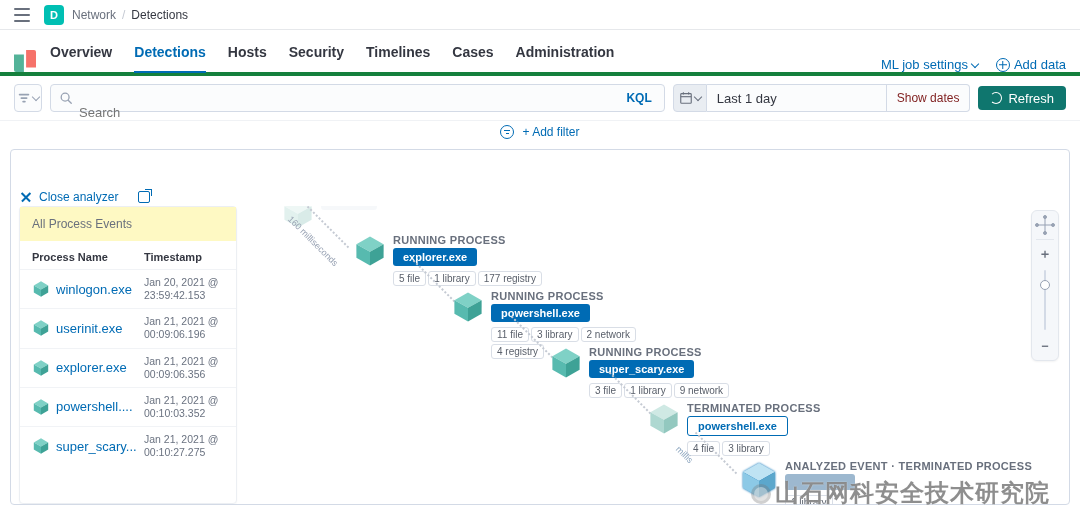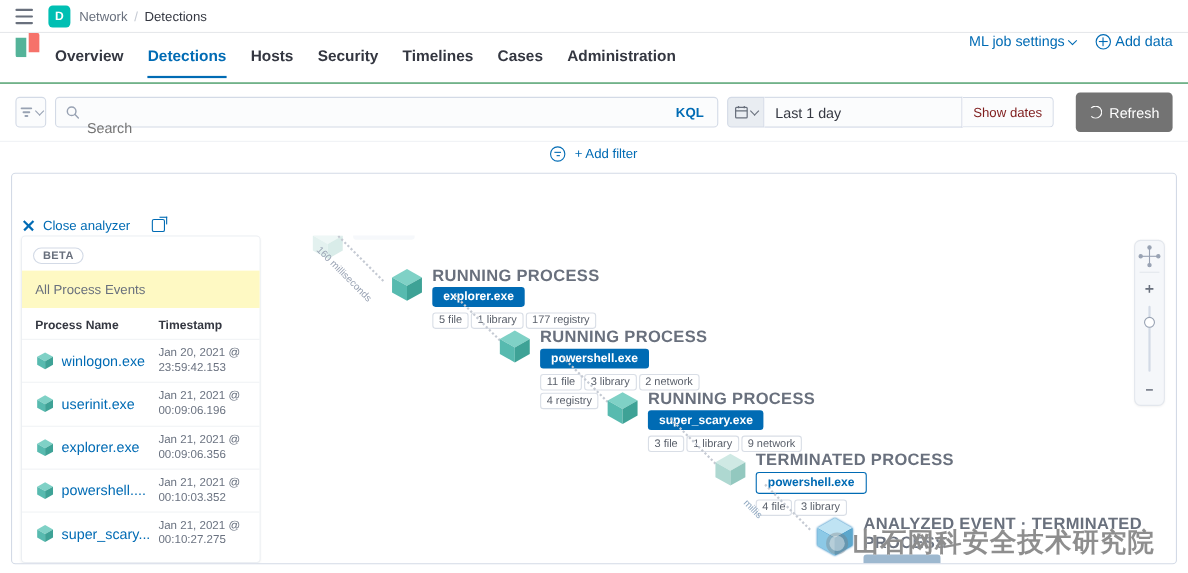--- a/index.html
+++ b/index.html
@@ -9,21 +9,21 @@
   .top-header { display: flex; align-items: center; height: 30px; padding: 0 8px; border-bottom: 1px solid #e6e8eb; }
   .hamburger { width: 16px; height: 14px; display: flex; flex-direction: column; justify-content: space-between; margin: 0 6px; cursor: pointer; }
   .hamburger span { display: block; height: 2px; background: #69707D; border-radius: 1px; }
   .logo-box { width: 20px; height: 20px; background: #00bfb3; border-radius: 4px; margin: 0 8px; display: flex; align-items: center; justify-content: center; color: #fff; font-size: 11px; font-weight: 700; }
   .breadcrumb { display: flex; align-items: center; font-size: 12px; color: #69707D; gap: 6px; }
   .breadcrumb .sep { color: #c5cad3; }
   .breadcrumb a:first-child { color: #69707D; }
   .breadcrumb a:last-child  { color: #343741; }
 
   
-  .nav-bar { display: flex; align-items: flex-start; padding: 0 14px; height: 46px; border-bottom: 1px solid #15803d; }
+  .nav-bar { display: flex; align-items: flex-end; padding: 0 14px; height: 46px; border-bottom: 4px solid #15803d; }
   .app-icon { width: 22px; height: 22px; margin-right: 14px; position: relative; }
   .app-icon .a { position: absolute; inset: 0; background: #54B399; clip-path: polygon(0 20%, 45% 20%, 45% 100%, 0 100%); border-radius: 2px; }
   .app-icon .b { position: absolute; inset: 0; background: #F6726A; clip-path: polygon(55% 0, 100% 0, 100% 80%, 55% 80%); border-radius: 2px; }
   .nav-tabs { display: flex; gap: 22px; }
   .nav-tab { font-size: 14px; font-weight: 600; color: #343741; cursor: pointer; padding: 12px 0; position: relative; }
   .nav-tab.active { color: #006BB4; }
   .nav-tab.active::after { content: ""; position: absolute; left: 0; right: 0; bottom: -1px; height: 2px; background: #006BB4; }
   .nav-right { margin-left: auto; display: flex; align-items: center; gap: 18px; }
   .ml-link { color: #006BB4; font-size: 13px; cursor: pointer; display: flex; align-items: center; gap: 4px; }
   .chev-down { display: inline-block; width: 6px; height: 6px; border-right: 1.5px solid #006BB4; border-bottom: 1.5px solid #006BB4; transform: rotate(45deg); margin-bottom: 2px; }
@@ -36,21 +36,21 @@
   .query-bar { padding: 8px 14px; display: flex; gap: 8px; align-items: center; border-bottom: 1px solid #f0f2f5; }
   .filter-btn { width: 28px; height: 28px; border: 1px solid #d3dae6; border-radius: 4px; background: #fbfcfd; display: flex; align-items: center; justify-content: center; color: #98A2B3; cursor: pointer; }
   .search-box { flex: 1; display: flex; align-items: center; border: 1px solid #d3dae6; border-radius: 4px; height: 28px; background: #fbfcfd; padding: 0 8px 0 28px; position: relative; }
   .search-box .mag { position: absolute; left: 8px; top: 50%; transform: translateY(-50%); }
   .search-box input { border: none; outline: none; width: 100%; font-size: 13px; background: transparent; color: #98A2B3; margin-top: 28px; }
   .kql-tag { color: #006BB4; font-weight: 600; font-size: 12px; padding-right: 4px; }
   .date-strip { display: flex; align-items: center; }
   .calendar-btn { width: 34px; height: 28px; border: 1px solid #d3dae6; background: #e9edf2; border-radius: 4px 0 0 4px; display: flex; align-items: center; justify-content: center; gap: 2px; color: #69707D; cursor: pointer; }
   .date-range { border: 1px solid #d3dae6; border-left: none; height: 28px; background: #fbfcfd; padding: 0 10px; display: flex; align-items: center; width: 180px; font-size: 13px; color: #343741; }
   .show-dates { border: 1px solid #d3dae6; border-left: none; height: 28px; background: #fbfcfd; padding: 0 10px; border-radius: 0 4px 4px 0; display: flex; align-items: center; color: #7f1d1d; font-size: 12px; cursor: pointer; }
-  .refresh-btn { margin-left: 12px; height: 36px; background: #737373; color: #fff; border: none; border-radius: 4px; padding: 0 12px; display: flex; align-items: center; gap: 6px; font-size: 13px; font-weight: 500; cursor: pointer; }
+  .refresh-btn { margin-left: 0; height: 24px; background: #0f766e; color: #fff; border: none; border-radius: 4px; padding: 0 12px; display: flex; align-items: center; gap: 6px; font-size: 13px; font-weight: 500; cursor: pointer; }
   .refresh-glyph { display: inline-block; width: 12px; height: 12px; border: 1.6px solid #fff; border-left-color: transparent; border-radius: 50%; position: relative; }
 
   .add-filter-row { padding: 4px 12px 10px; display: flex; align-items: center; gap: 8px; color: #006BB4; font-size: 12px; justify-content: center; }
   .filter-icon { width: 14px; height: 14px; border: 1.4px solid #006BB4; border-radius: 50%; display: flex; align-items: center; justify-content: center; position: relative; }
   .filter-icon::before, .filter-icon::after { content: ""; position: absolute; background: #006BB4; }
   .filter-icon::before { width: 6px; height: 1.2px; top: 4px; }
   .filter-icon::after  { width: 3px; height: 1.2px; top: 7px; }
 
   
   .panel-wrap { padding: 0 10px 10px; }
@@ -79,21 +79,21 @@
 
   .canvas { flex: 1; position: relative; overflow: hidden; }
   .edge-line { position: absolute; width: 58px; height: 0; border-top: 2px dotted #c5cad3; transform: rotate(45deg); }
   .edge-label { position: absolute; font-size: 9px; color: #98A2B3; transform: rotate(45deg); transform-origin: left top; white-space: nowrap; }
   .edge-label.special { color: #8da6bf; }
 
   .node { position: absolute; display: flex; align-items: flex-start; }
   .cube-lg { width: 34px; height: 34px; margin-right: 6px; flex-shrink: 0; }
   .cube-lg.analyzed { width: 40px; height: 40px; }
   .node-stack { display: flex; flex-direction: column; align-items: flex-start; gap: 2px; }
-  .proc-state { font-size: 15px; font-weight: 700; color: #69707D; letter-spacing: 0.3px; }
+  .proc-state { font-size: 11px; font-weight: 700; color: #69707D; letter-spacing: 0.3px; }
   .pill { border-radius: 3px; padding: 3px 10px; font-size: 11px; font-weight: 600; white-space: nowrap; }
   .pill.running { background: #006BB4; color: #fff; }
   .pill.term    { background: #fff; border: 1px solid #006BB4; color: #006BB4; }
   .pill.partial { background: #9db8cf; color: #fff; }
   .stats { display: flex; flex-wrap: wrap; gap: 2px; margin-top: 3px; max-width: 150px; }
   .stat-chip { background: #fff; border: 1px solid #d9dee6; border-radius: 3px; padding: 1px 5px; font-size: 10px; color: #5a606b; white-space: nowrap; }
 
   
   .cube-svg { width: 100%; height: 100%; }
   .cube-running .top    { fill: #7fd1c6; }
@@ -227,23 +227,20 @@
     <div class="close-analyzer">
       <span class="x-icon"></span>
       <span>Close analyzer</span>
       <span style="width:4px"></span>
       <span class="pop-icon"></span>
     </div>
 
     <div class="analyzer-body">
 
       <div class="side-panel">
-        <div class="beta-row">
-          <span class="beta-badge">BETA</span>
-        </div>
         <div class="panel-title">All Process Events</div>
         <div class="thead">
           <div class="c1">Process Name</div>
           <div class="c2">Timestamp</div>
         </div>
         <div id="rows-container">
             <div class="row">
               <div class="cube cube-running">
   <svg class="cube-svg cube-running" viewBox="0 0 40 40">
                   <polygon class="top" points="20,3 36,12 20,21 4,12"></polygon>

